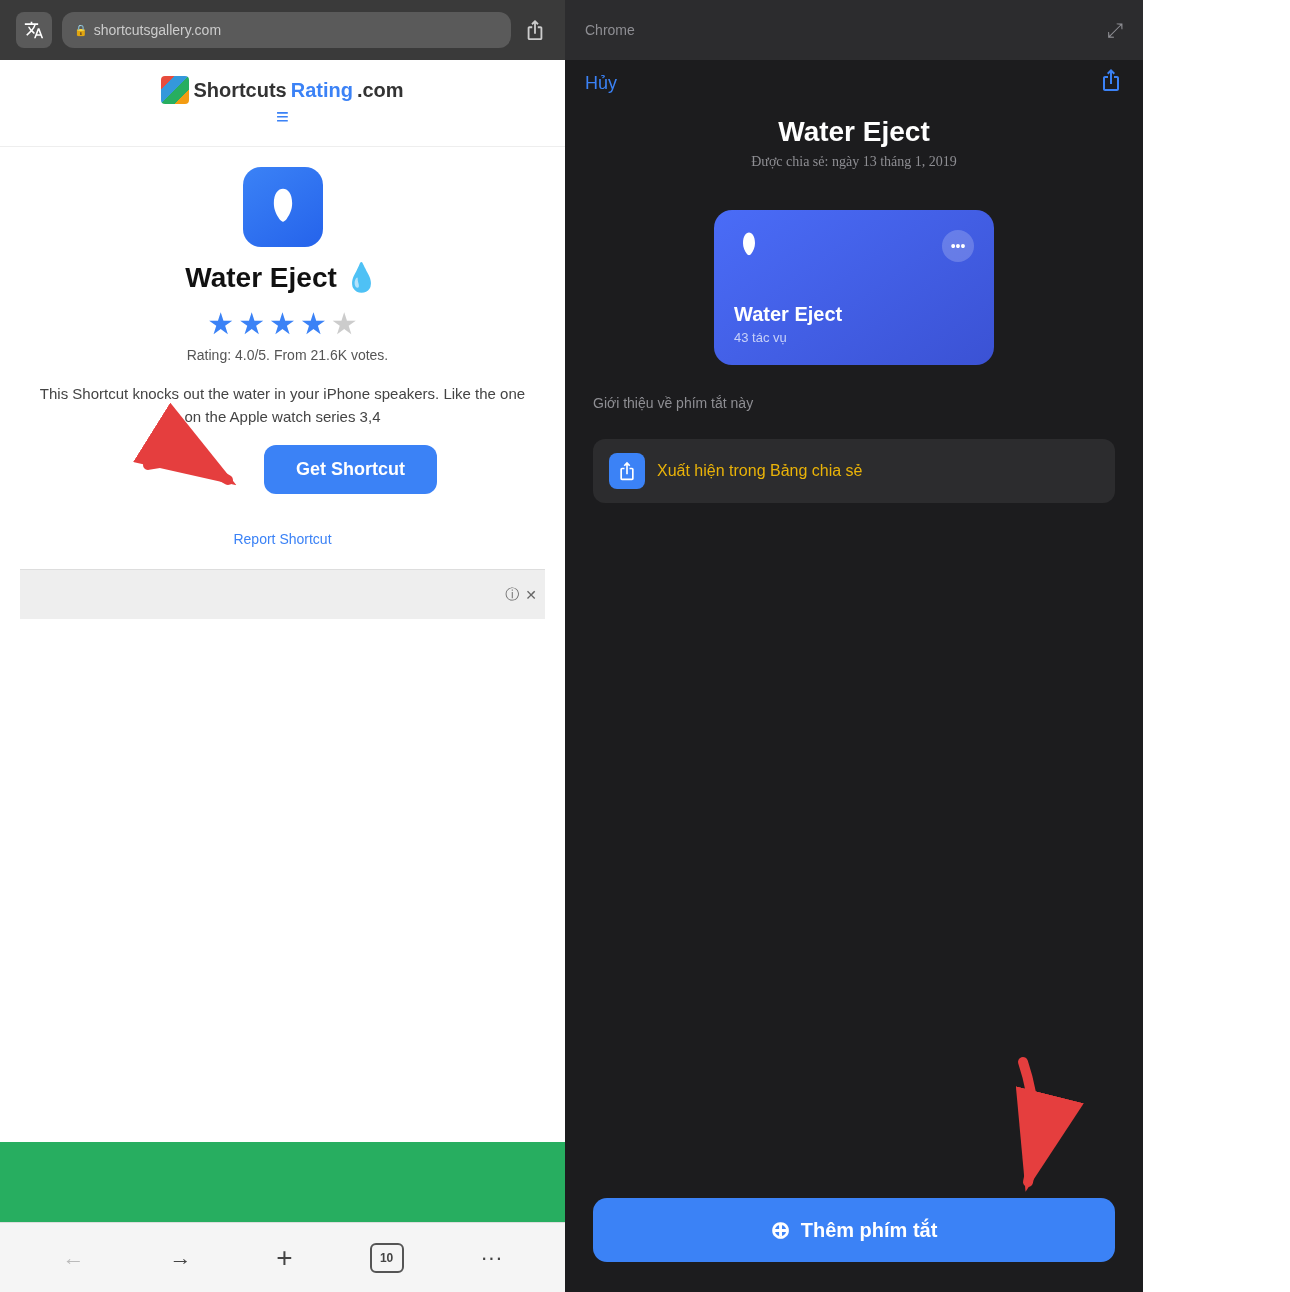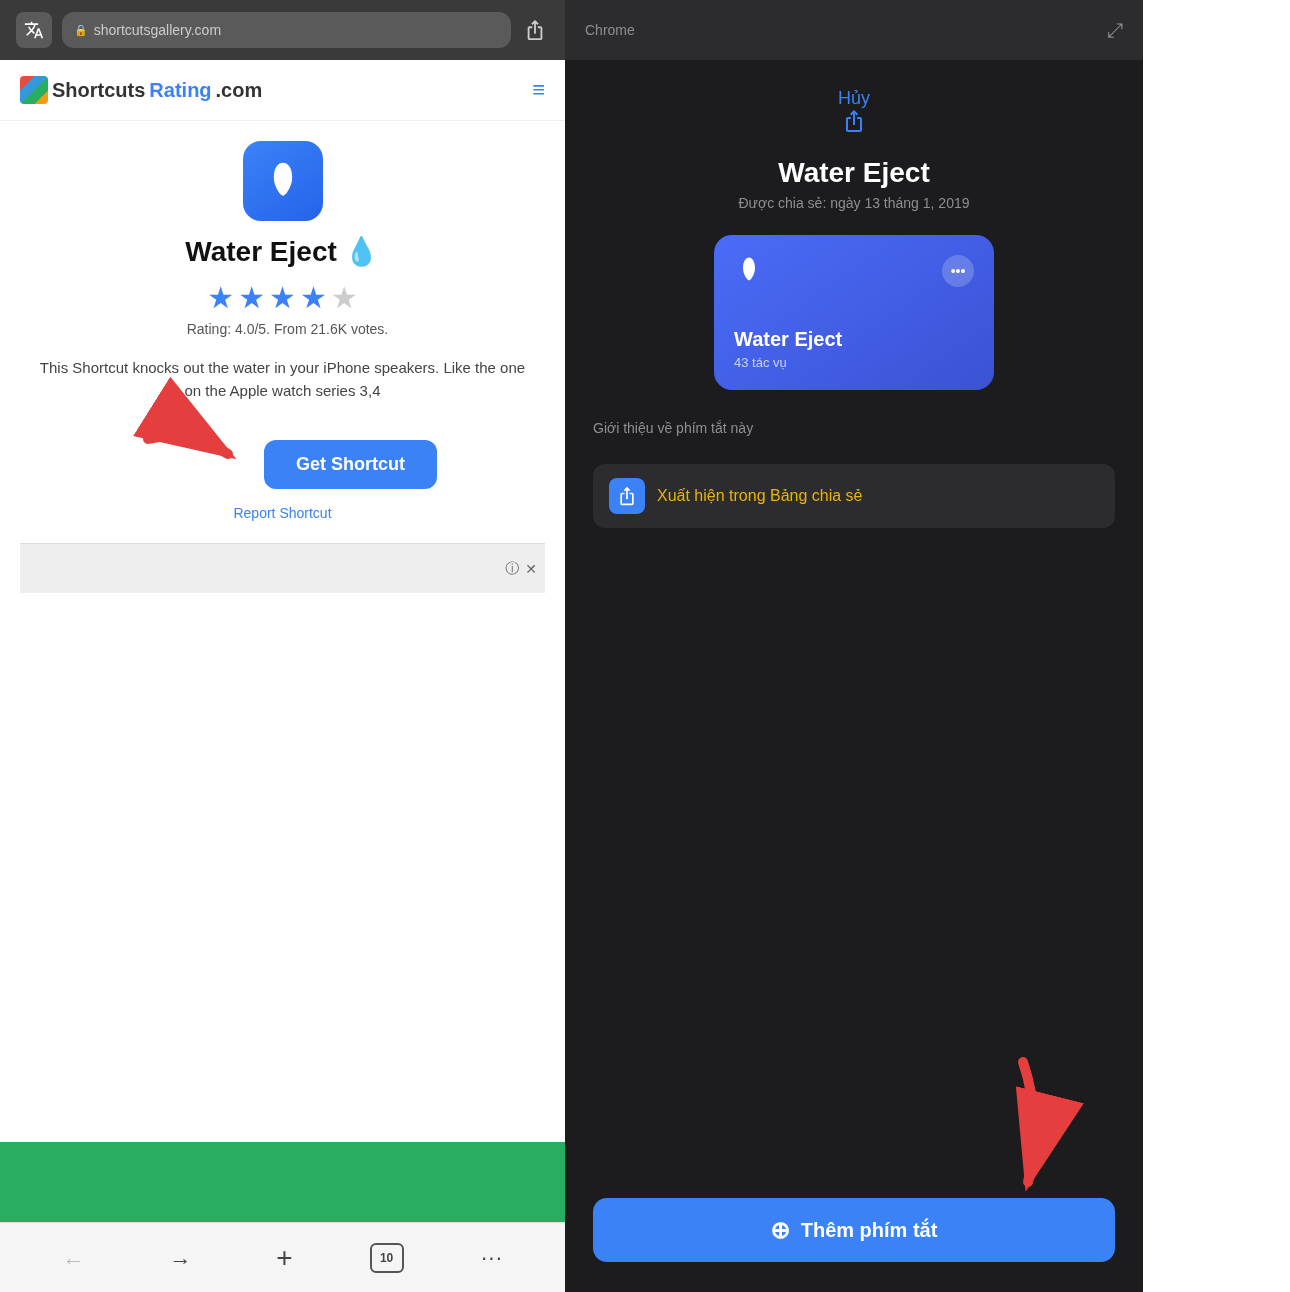--- a/index.html
+++ b/index.html
@@ -68,20 +68,21 @@
       font-size: 20px;
     }
 
     
     .site-header {
       padding: 16px 20px;
       border-bottom: 1px solid #eee;
       display: flex;
       align-items: center;
       justify-content: space-between;
+      flex-direction: column;
     }
     .logo {
       display: flex;
       align-items: center;
       gap: 4px;
       font-size: 20px;
       font-weight: 600;
     }
     .logo-icon {
       width: 28px;
@@ -150,21 +151,21 @@
       color: #444;
       text-align: center;
       line-height: 1.5;
       margin-bottom: 17px;
       padding: 0 10px;
     }
 
     .get-shortcut-area {
       position: relative;
       display: flex;
-      align-items: flex-end;
+      align-items: flex-start;
       gap: 16px;
       margin-bottom: 16px;
     }
 
     
     .red-arrow-left {
       position: relative;
       width: 120px;
       height: 70px;
     }
@@ -271,22 +272,21 @@
     .expand-icon {
       color: #8e8e93;
       font-size: 20px;
     }
 
     
     .sheet-header {
       display: flex;
       align-items: center;
       justify-content: space-between;
-      padding: 28px 20px 8px;
-      flex-direction: column;
+      padding: 8px 20px 8px;
     }
     .huy-btn {
       color: #3b82f6;
       font-size: 18px;
       background: none;
       border: none;
       cursor: pointer;
     }
     .share-btn-right {
       color: #3b82f6;
@@ -306,21 +306,22 @@
       color: white;
       font-size: 28px;
       font-weight: 800;
       text-align: center;
       margin-bottom: 6px;
     }
     .shared-date {
       color: #8e8e93;
       font-size: 14px;
       text-align: center;
-      margin-bottom: 24px;
+      margin-bottom: 40px;
+      font-family: Liberation Serif, serif;
     }
 
     
     .shortcut-card {
       background: linear-gradient(145deg, #4a6cf7, #3b52d4);
       border-radius: 18px;
       padding: 20px;
       width: 280px;
       margin: 0 auto 30px;
       position: relative;

